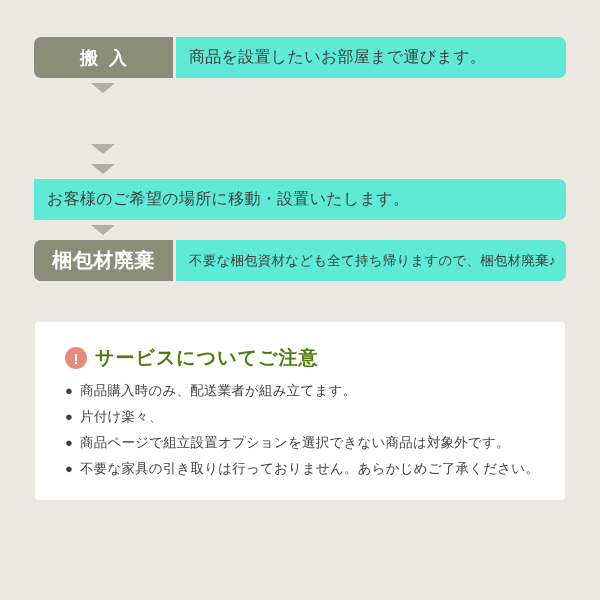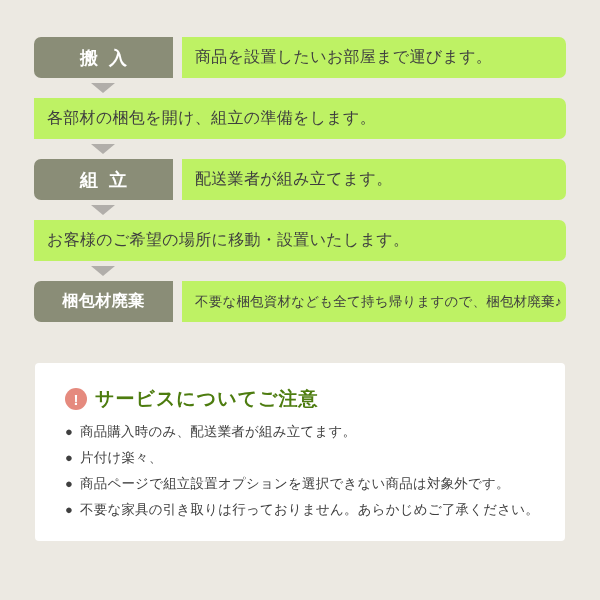--- a/index.html
+++ b/index.html
@@ -14,27 +14,27 @@
 
   
   .steps { width: 532px; margin: 0 auto 0 34px; }
   .step { display: flex; height: 41px; }
   .step-label {
     width: 139px; flex: 0 0 139px;
     background: #8a8d77;
     border-radius: 7px 0 0 7px;
     color: #ffffff; font-weight: bold; font-size: 18px;
     display: flex; align-items: center; justify-content: center;
-    margin-right: 9px;
+    margin-right: 3px;
   }
   .step:not(:last-of-type) .step-label { letter-spacing: 0.62em; text-indent: 0.62em; }
-  .step:last-of-type .step-label { font-size: 16px; letter-spacing: 0.5px; }
+  .step:last-of-type .step-label { font-size: 20px; letter-spacing: 0.5px; }
   .step-desc {
     flex: 1;
-    background: #bef264;
+    background: #5eead4;
     border-radius: 0 7px 7px 0;
     display: flex; align-items: center;
     padding-left: 13px;
     font-size: 16px; letter-spacing: 0.3px;
   }
   .step:last-of-type .step-desc { font-size: 13.5px; letter-spacing: 0.2px; }
   .connector { height: 20px; display: flex; align-items: center; }
   .arrow-down {
     width: 0; height: 0; margin-left: 57px;
     border-left: 12px solid transparent;
@@ -75,30 +75,25 @@
 
     <div class="step">
       <div class="step-label">搬入</div>
       <div class="step-desc">商品を設置したいお部屋まで運びます。</div>
     </div>
     <div class="connector">
       <div class="arrow-down"></div>
     </div>
 
     <div class="step">
-      <div class="step-desc">各部材の梱包を開け、組立の準備をします。</div>
     </div>
     <div class="connector">
       <div class="arrow-down"></div>
     </div>
 
-    <div class="step">
-      <div class="step-label">組立</div>
-      <div class="step-desc">配送業者が組み立てます。</div>
-    </div>
     <div class="connector">
       <div class="arrow-down"></div>
     </div>
 
     <div class="step">
       <div class="step-desc">お客様のご希望の場所に移動・設置いたします。</div>
     </div>
     <div class="connector">
       <div class="arrow-down"></div>
     </div>

